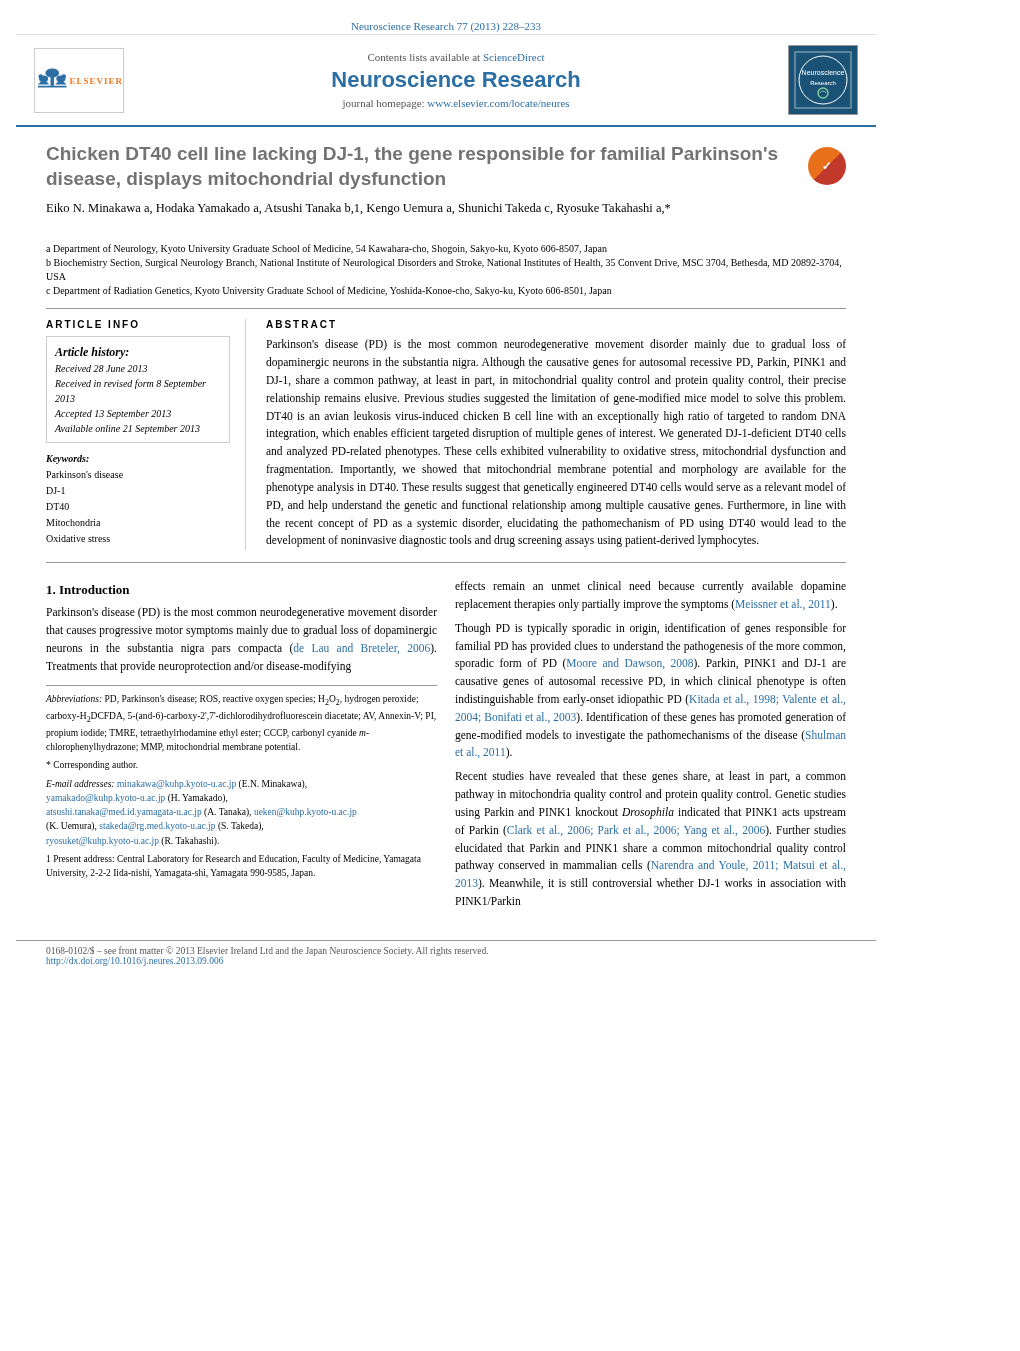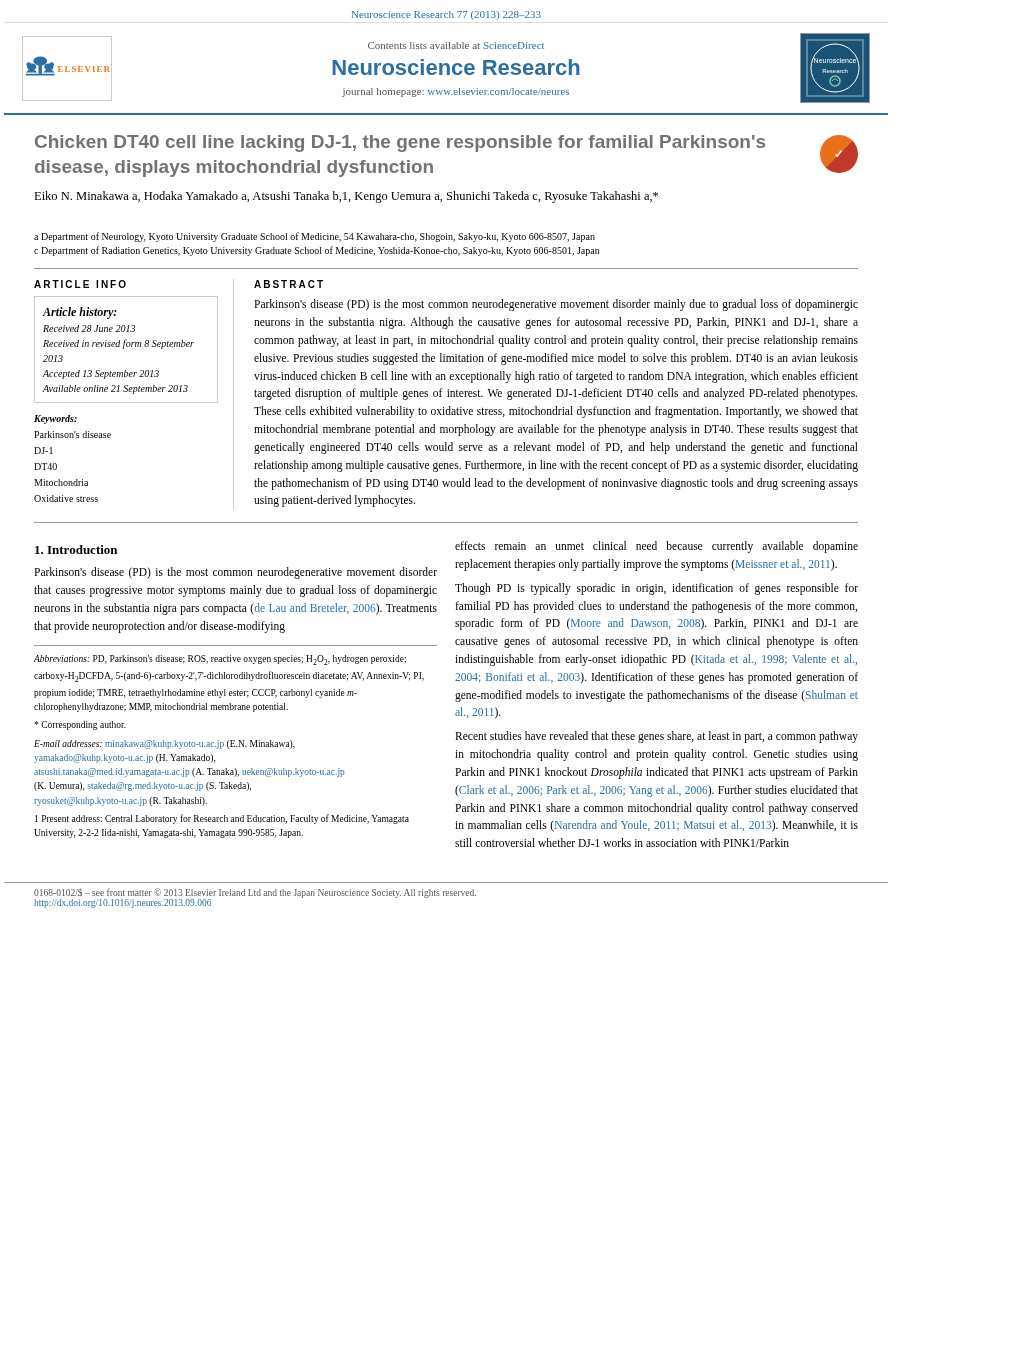--- a/index.html
+++ b/index.html
@@ -9,21 +9,21 @@
       background: #fff;
       font-family: "Times New Roman", Times, serif;
       font-size: 13px;
       color: #000;
     }
 
     .page-wrapper {
       width: 892px;
       min-height: 1351px;
       background: #fff;
-      padding: 4px;
+      padding: 16px;
     }
 
     
     .top-bar {
       text-align: center;
       padding: 4px 0 2px 0;
       font-size: 11px;
       color: #2c6fa5;
       border-bottom: 1px solid #ddd;
     }
@@ -355,20 +355,21 @@
           <span>Eiko N. Minakawa a, Hodaka Yamakado a, Atsushi Tanaka b,1, Kengo Uemura a, Shunichi Takeda c, Ryosuke Takahashi a,*</span>
         </div>
       </div>
       <div class="crossmark-badge">
         <span>✓</span>
       </div>
     </div>
 
     <div class="affiliations">
       <div>a Department of Neurology, Kyoto University Graduate School of Medicine, 54 Kawahara-cho, Shogoin, Sakyo-ku, Kyoto 606-8507, Japan</div>
+      <div>b Biochemistry Section, Surgical Neurology Branch, National Institute of Neurological Disorders and Stroke, National Institutes of Health, 35 Convent Drive, MSC 3704, Bethesda, MD 20892-3704, USA</div>
       <div>c Department of Radiation Genetics, Kyoto University Graduate School of Medicine, Yoshida-Konoe-cho, Sakyo-ku, Kyoto 606-8501, Japan</div>
     </div>
 
     <hr class="divider-line">
 
     <div class="two-column">
 
       <div class="article-info-col">
         <div class="section-heading">ARTICLE   INFO</div>
         <div class="info-box">

